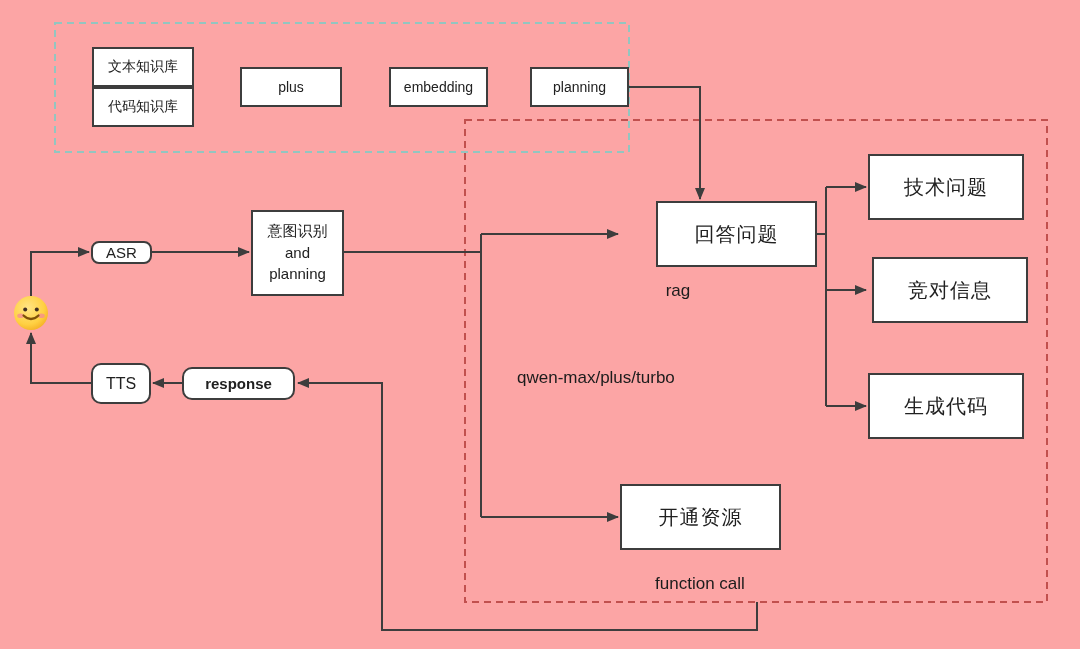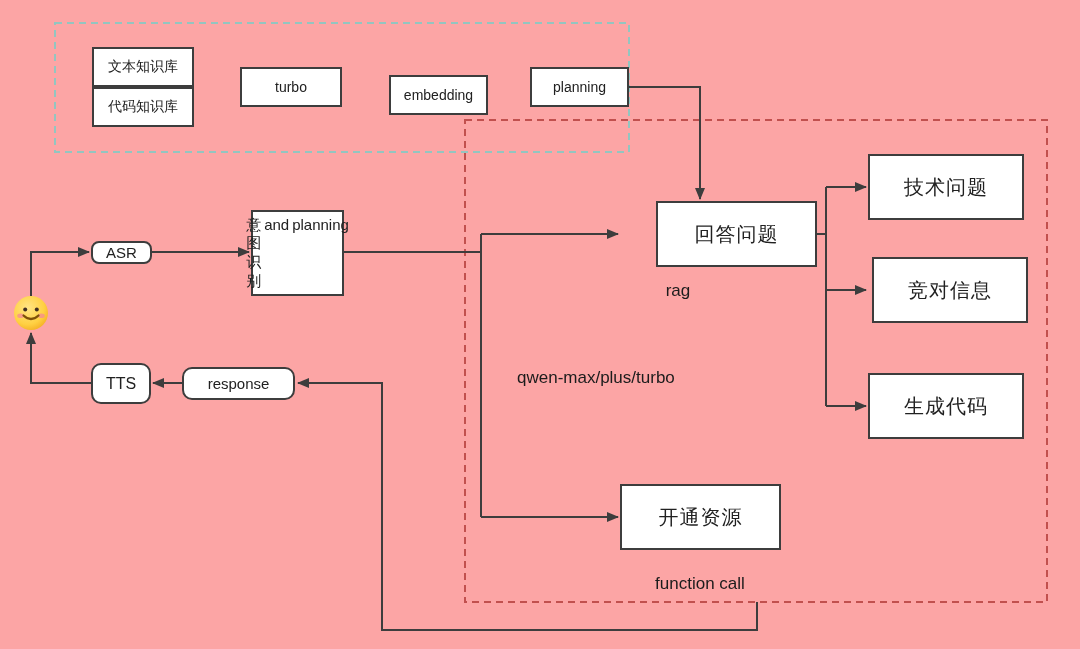--- a/index.html
+++ b/index.html
@@ -14,21 +14,21 @@
     border:2px solid var(--line);display:flex;align-items:center;justify-content:center;
     text-align:center;z-index:2;
   }
   .rounded{border-radius:9px;}
   .sm{font-size:14px;}
   .md{font-size:15px;}
   .lg{font-size:20px;letter-spacing:1px;}
   .caption{
     position:absolute;z-index:2;font-size:17px;color:#1c1c1c;text-align:center;
   }
-  .intent-lines{display:flex;flex-direction:row;gap:3px;line-height:1.25;text-align:center;}
+  .intent-lines{display:flex;flex-direction:column;gap:3px;line-height:1.25;text-align:center;}
   #emoji-wrap{position:absolute;left:13px;top:295px;width:36px;height:36px;z-index:2;}
 </style>
 </head>
 <body>
 
 <div id="canvas">
 
   <svg id="wires" viewBox="0 0 1080 649">
     <defs>
       <marker id="arrow" viewBox="0 0 12 10" refX="11" refY="5" markerWidth="12" markerHeight="10" orient="auto-start-reverse" markerUnits="userSpaceOnUse">
@@ -71,34 +71,34 @@
       <circle cx="12.2" cy="14.6" r="2" fill="#402f22"></circle>
       <circle cx="23.8" cy="14.6" r="2" fill="#402f22"></circle>
       <ellipse cx="7.6" cy="20.8" rx="3.4" ry="2.3" fill="#f58e8e" opacity="0.8"></ellipse>
       <ellipse cx="28.4" cy="20.8" rx="3.4" ry="2.3" fill="#f58e8e" opacity="0.8"></ellipse>
       <path d="M 10.5 20.5 Q 18 27.5 25.5 20.5" fill="none" stroke="#7e5109" stroke-width="2.2" stroke-linecap="round"></path>
     </svg>
   </div>
 
   <div class="node sm" style="left:92px;top:47px;width:102px;height:40px;">文本知识库</div>
   <div class="node sm" style="left:92px;top:87px;width:102px;height:40px;">代码知识库</div>
-  <div class="node sm" style="left:240px;top:67px;width:102px;height:40px;">turbo</div>
-  <div class="node sm" style="left:389px;top:67px;width:99px;height:40px;margin-top:8px;">embedding</div>
+  <div class="node sm" style="left:240px;top:67px;width:102px;height:40px;">plus</div>
+  <div class="node sm" style="left:389px;top:67px;width:99px;height:40px;">embedding</div>
   <div class="node sm" style="left:530px;top:67px;width:99px;height:40px;">planning</div>
 
   <div class="node md rounded" style="left:91px;top:241px;width:61px;height:23px;border-radius:8px;">ASR</div>
   <div class="node md" style="left:251px;top:210px;width:93px;height:86px;">
     <div class="intent-lines">
       <span>意图识别</span>
       <span>and</span>
       <span>planning</span>
     </div>
   </div>
   <div class="node rounded" style="left:91px;top:363px;width:60px;height:41px;font-size:16px;border-radius:10px;">TTS</div>
-  <div class="node md rounded" style="left:182px;top:367px;width:113px;height:33px;border-radius:10px;">response</div>
+  <div class="node md rounded" style="left:182px;top:367px;width:113px;height:33px;border-radius:10px;font-weight:bold;">response</div>
 
   <div class="node lg" style="left:656px;top:201px;width:161px;height:66px;">回答问题</div>
   <div class="caption" style="left:618px;top:281px;width:120px;">rag</div>
   <div class="caption" style="left:517px;top:368px;width:200px;text-align:left;">qwen-max/plus/turbo</div>
   <div class="node lg" style="left:620px;top:484px;width:161px;height:66px;">开通资源</div>
   <div class="caption" style="left:610px;top:574px;width:180px;">function call</div>
 
   <div class="node lg" style="left:868px;top:154px;width:156px;height:66px;">技术问题</div>
   <div class="node lg" style="left:824px;top:257px;width:156px;height:66px;margin-left:48px;">竞对信息</div>
   <div class="node lg" style="left:868px;top:373px;width:156px;height:66px;">生成代码</div>

